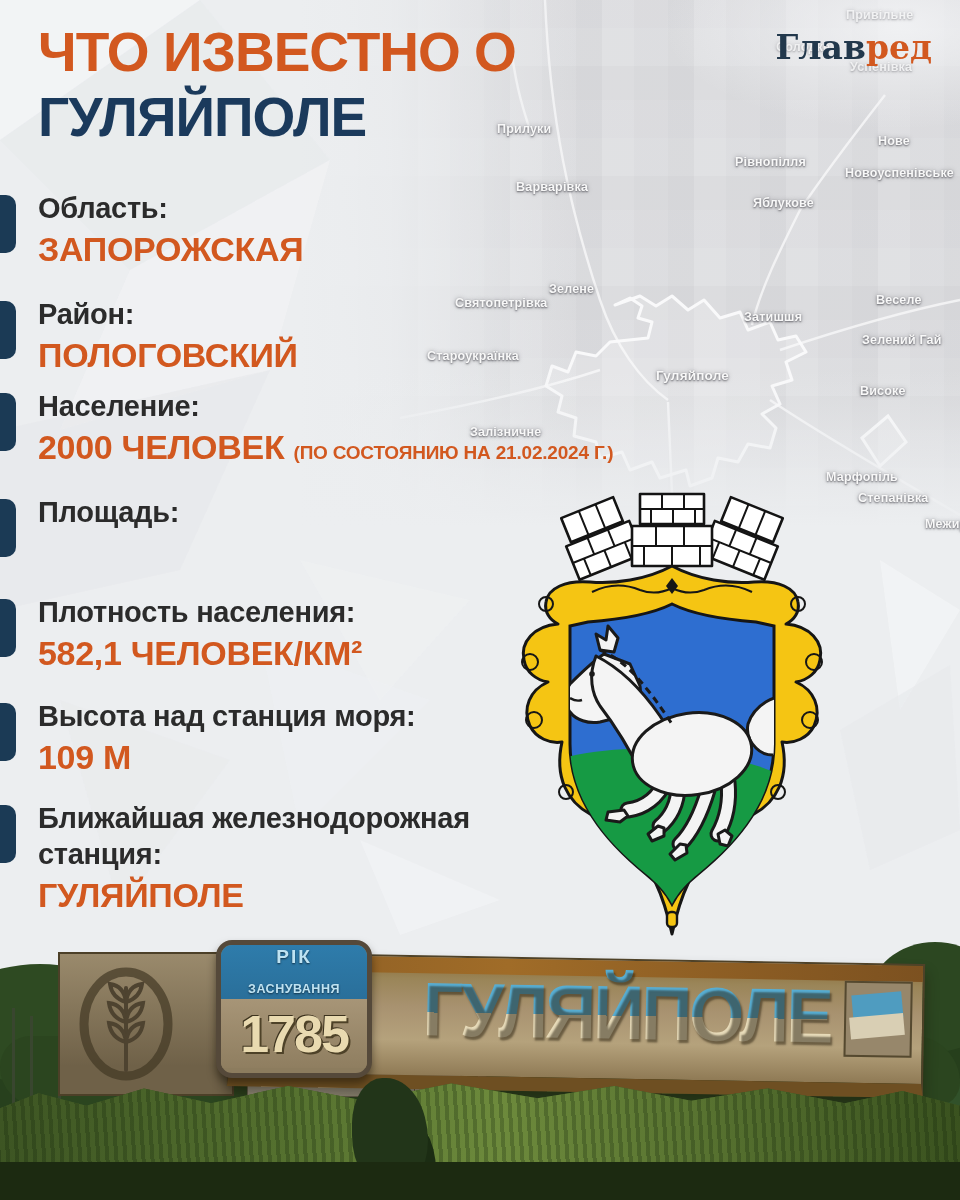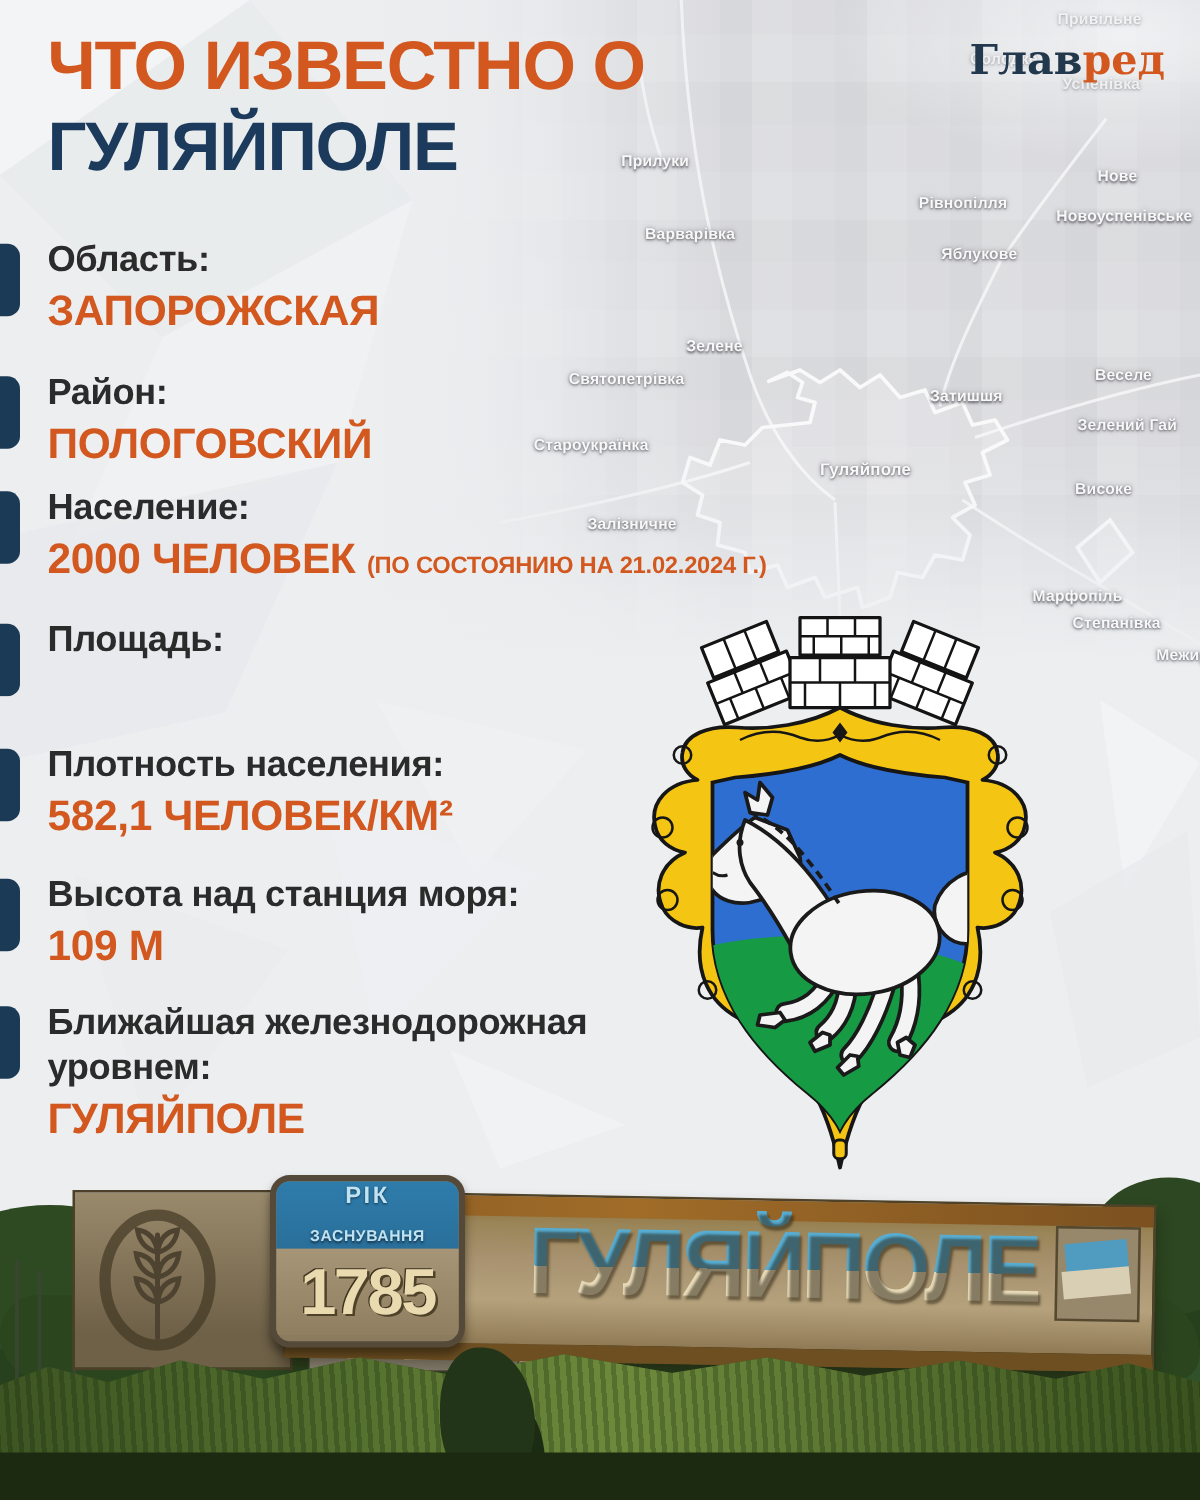--- a/index.html
+++ b/index.html
@@ -130,29 +130,29 @@
   <div class="layer">
     <span class="map-label faint" style="left:846px;top:8px">Привільне</span>
     <span class="map-label faint" style="left:776px;top:40px">Солодке</span>
     <span class="map-label faint" style="left:850px;top:60px">Успенівка</span>
     <span class="map-label" style="left:497px;top:122px">Прилуки</span>
     <span class="map-label" style="left:878px;top:134px">Нове</span>
     <span class="map-label" style="left:845px;top:166px">Новоуспенівське</span>
     <span class="map-label" style="left:735px;top:155px">Рівнопілля</span>
     <span class="map-label" style="left:516px;top:180px">Варварівка</span>
     <span class="map-label" style="left:753px;top:196px">Яблукове</span>
-    <span class="map-label" style="left:549px;top:270px">Зелене</span>
+    <span class="map-label" style="left:549px;top:282px">Зелене</span>
     <span class="map-label" style="left:455px;top:296px">Святопетрівка</span>
     <span class="map-label" style="left:876px;top:293px">Веселе</span>
     <span class="map-label" style="left:862px;top:333px">Зелений Гай</span>
     <span class="map-label" style="left:427px;top:349px">Староукраїнка</span>
     <span class="map-label" style="left:744px;top:310px">Затишшя</span>
     <span class="map-label big" style="left:656px;top:368px">Гуляйполе</span>
     <span class="map-label" style="left:860px;top:384px">Високе</span>
-    <span class="map-label" style="left:470px;top:412px">Залізничне</span>
+    <span class="map-label" style="left:470px;top:425px">Залізничне</span>
     <span class="map-label" style="left:826px;top:470px">Марфопіль</span>
     <span class="map-label" style="left:858px;top:491px">Степанівка</span>
     <span class="map-label" style="left:925px;top:517px">Межиріч</span>
   </div>
 
   <svg class="facets" width="960" height="1200">
     <g opacity=".8">
       <polygon points="0,0 200,0 0,140" fill="#f4f5f7"></polygon>
       <polygon points="0,140 200,0 330,160 130,270" fill="#e7e9ec" opacity=".7"></polygon>
       <polygon points="130,270 330,160 270,370 60,430" fill="#f2f3f5" opacity=".8"></polygon>
@@ -198,21 +198,21 @@
     <div class="lbl">Плотность населения:</div>
     <div class="val">582,1 ЧЕЛОВЕК/КМ²</div>
   </div>
   <div class="fact" style="top:698px">
     <div class="bar"></div>
     <div class="lbl">Высота над станция моря:</div>
     <div class="val">109 М</div>
   </div>
   <div class="fact wrap" style="top:800px">
     <div class="bar"></div>
-    <div class="lbl">Ближайшая железнодорожная уровнем:</div>
+    <div class="lbl">Ближайшая железнодорожная станция:</div>
     <div class="val">ГУЛЯЙПОЛЕ</div>
   </div>
 
   <svg class="crest" viewBox="0 0 352 452">
 
     <g fill="#ffffff" stroke="#141414" stroke-width="2.6" stroke-linejoin="round">
       <g transform="rotate(-22 108 52)">
         <rect x="78" y="12" width="56" height="26"></rect>
         <rect x="72" y="40" width="68" height="36"></rect>
         <path d="M97,12 V38 M115,12 V38 M72,58 H140 M95,40 V58 M117,40 V58 M84,58 V76 M106,58 V76 M128,58 V76" fill="none" stroke-width="2"></path>

